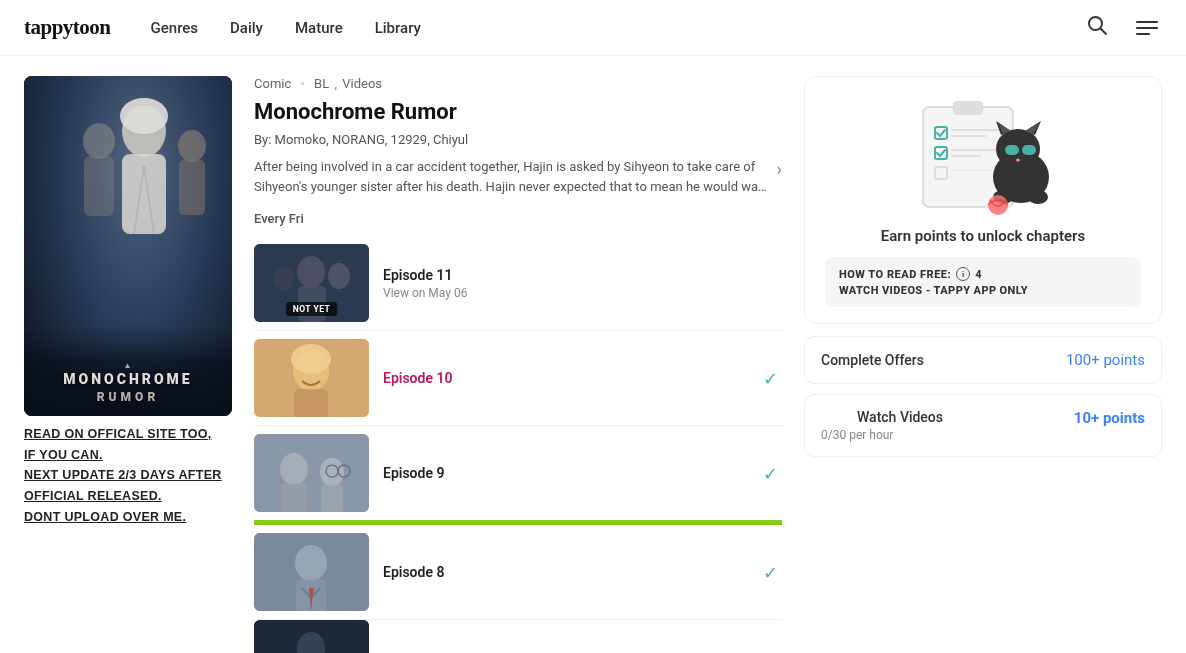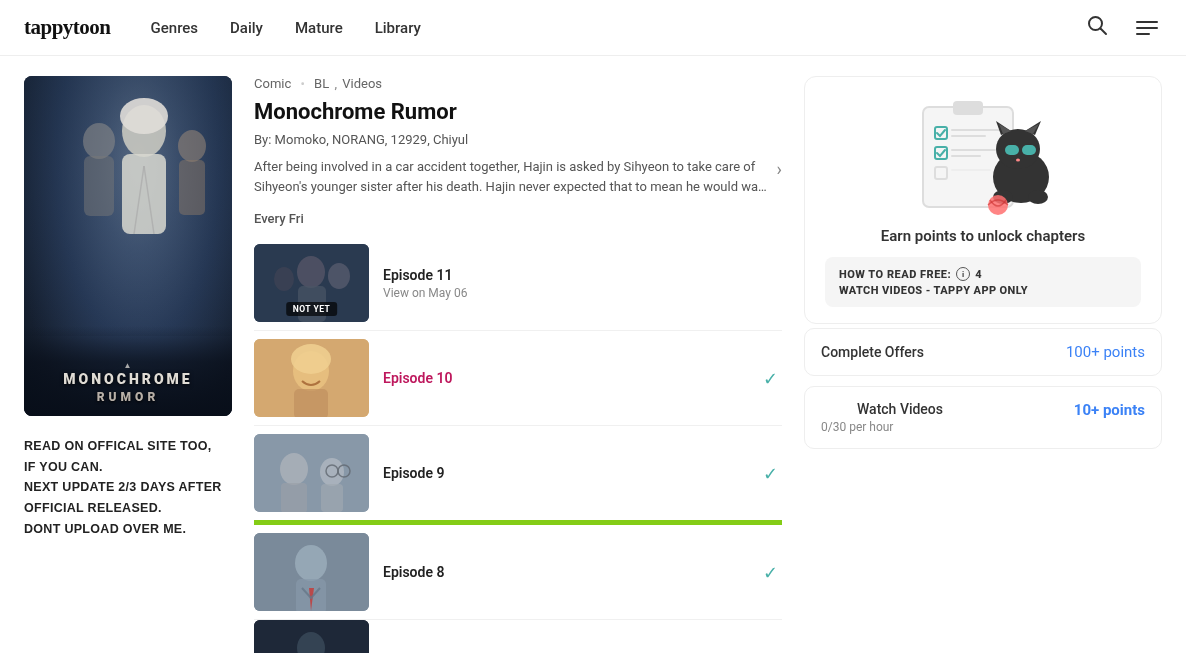--- a/index.html
+++ b/index.html
@@ -67,21 +67,21 @@
       <div style="position:absolute; bottom:12px; left:0; right:0; text-align:center; z-index:4; padding:0 0;">
         <div style="color:#e0dcd5; font-size:14px; font-weight:900; text-transform:uppercase; letter-spacing:3px; line-height:1.3; text-shadow:0 1px 4px rgba(0,0,0,0.95);">MONOCHROME</div>
         <div style="color:#b8b0a8; font-size:12px; font-weight:900; text-transform:uppercase; letter-spacing:4px; margin-top:2px; text-shadow:0 1px 3px rgba(0,0,0,0.95);">RUMOR</div>
       </div>
 
       <div style="position:absolute; bottom:46px; left:50%; transform:translateX(-50%); z-index:4;">
         <div style="color:#aaa; font-size:8px; letter-spacing:1px;">▲</div>
       </div>
     </div>
 
-    <div style="margin-top:20px; font-size:12.5px; font-weight:700; color:#222; text-transform:uppercase; line-height:1.65; letter-spacing:0.3px; font-family: 'Arial Black', Arial, sans-serif;">
+    <div style="margin-top:8px; font-size:12.5px; font-weight:700; color:#222; text-transform:uppercase; line-height:1.65; letter-spacing:0.3px; font-family: 'Arial Black', Arial, sans-serif; text-decoration: underline;">
       READ ON OFFICAL SITE TOO,<br>
       IF YOU CAN.<br>
       NEXT UPDATE 2/3 DAYS AFTER<br>
       OFFICIAL RELEASED.<br>
       DONT UPLOAD OVER ME.
     </div>
   </div>
 
   <div style="flex:1; min-width:0;">
 
@@ -192,21 +192,21 @@
         <div style="flex:1;">
           <div style="font-size:14px; font-weight:600; color:#222;">Episode 7</div>
         </div>
       </div>
 
     </div>
   </div>
 
   <div style="flex-shrink:0; width:358px;">
 
-    <div style="border:1px solid #eee; border-radius:12px; padding:20px 20px 16px; text-align:center; margin-bottom:4px;">
+    <div style="border:1px solid #eee; border-radius:12px; padding:20px 20px 16px; text-align:center; margin-bottom:12px;">
 
       <div style="margin-bottom:10px; display:flex; justify-content:center;">
         <svg width="160" height="120" viewBox="0 0 160 120">
 
           <rect x="20" y="10" width="90" height="100" rx="6" fill="#f5f5f5" stroke="#ddd" stroke-width="2"></rect>
           <rect x="50" y="4" width="30" height="14" rx="4" fill="#ddd"></rect>
 
           <rect x="32" y="30" width="12" height="12" rx="2" fill="none" stroke="#48b0a8" stroke-width="2"></rect>
           <path d="M34 36 L37 39 L42 33" stroke="#48b0a8" stroke-width="2" fill="none" stroke-linecap="round"></path>
           <rect x="48" y="32" width="50" height="2" rx="1" fill="#ddd"></rect>

